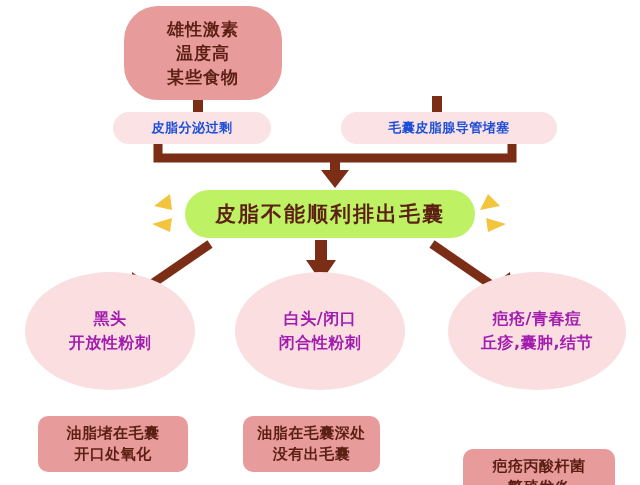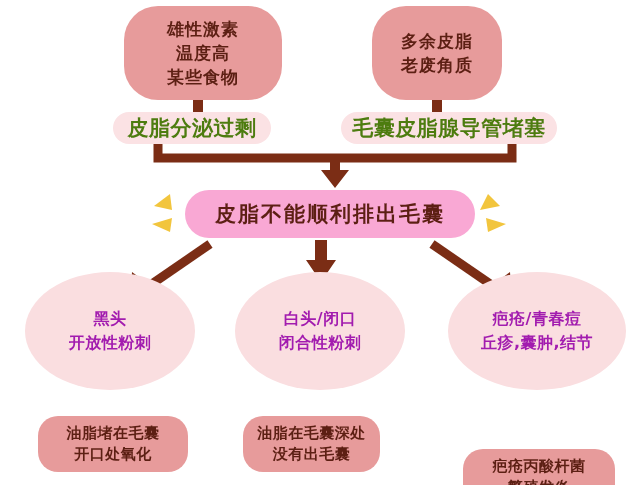--- a/index.html
+++ b/index.html
@@ -43,32 +43,32 @@
     line-height: 1.42;
     letter-spacing: 1px;
   }
   #cause-1 { left: 124px; top: 6px;  width: 158px; height: 94px; }
   #cause-2 { left: 372px; top: 6px;  width: 130px; height: 94px; }
 
   
   .mid-pill {
     background: #fbe2e4;
     border-radius: 18px;
-    color: #4d7c0f;
-    font-weight: bold;
-    font-size: 21px;
+    color: #1d4ed8;
+    font-weight: bold;
+    font-size: 13px;
     letter-spacing: 0.5px;
   }
   #mid-1 { left: 113px; top: 112px; width: 158px; height: 32px; }
   #mid-2 { left: 341px; top: 112px; width: 216px; height: 32px; }
 
   
   #center-node {
     left: 185px; top: 190px; width: 290px; height: 48px;
-    background: #f9a8d4;
+    background: #bef264;
     border-radius: 24px;
     color: #5c1f13;
     font-weight: bold;
     font-size: 21px;
     letter-spacing: 2px;
   }
 
   
   .result-circle {
     background: #fadee0;
@@ -79,21 +79,21 @@
     line-height: 1.5;
     letter-spacing: 0.5px;
   }
   #result-1 { left: 25px;  top: 272px; width: 170px; height: 118px; }
   #result-2 { left: 235px; top: 272px; width: 170px; height: 118px; }
   #result-3 { left: 448px; top: 272px; width: 178px; height: 118px; justify-content: center; }
 
   
   .bottom-pill {
     background: #e79b9b;
-    border-radius: 20px;
+    border-radius: 10px;
     color: #5c1f13;
     font-weight: bold;
     font-size: 15px;
     line-height: 1.38;
     letter-spacing: 0.5px;
   }
   #bottom-1 { left: 38px;  top: 416px; width: 150px; height: 56px; }
   #bottom-2 { left: 243px; top: 416px; width: 137px; height: 56px; }
   #bottom-3 { left: 463px; top: 416px; width: 152px; height: 56px; margin-top: 33px; }
 
@@ -138,24 +138,20 @@
     <path d="M372 6 L436 50" stroke="#7b2d15" stroke-width="9" stroke-linecap="butt" fill="none"></path>
     <path d="M452 60 L450 34 L426 52 Z" fill="#7b2d15"></path>
   </svg>
 
   <div class="node cause-box" id="cause-1">
     <span class="line">雄性激素</span>
     <span class="line">温度高</span>
     <span class="line">某些食物</span>
   </div>
 
-  <div class="node cause-box" id="cause-2">
-    <span class="line">多余皮脂</span>
-    <span class="line">老废角质</span>
-  </div>
 
   <div class="node mid-pill" id="mid-1">
     <span class="line">皮脂分泌过剩</span>
   </div>
 
   <div class="node mid-pill" id="mid-2">
     <span class="line">毛囊皮脂腺导管堵塞</span>
   </div>
 
   <svg class="spark" id="spark-left" viewBox="0 0 34 44">

